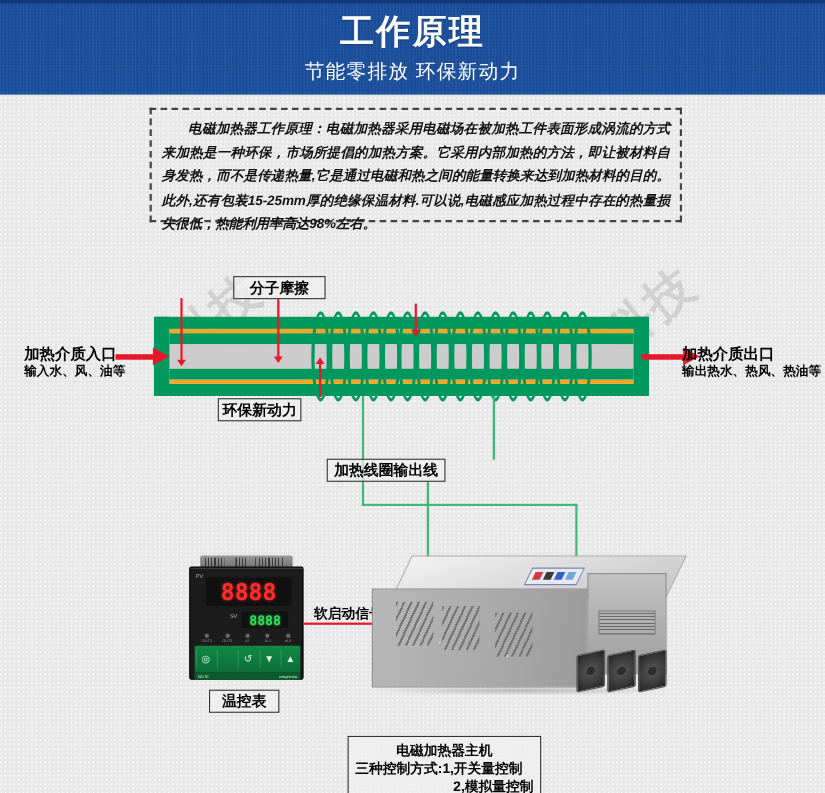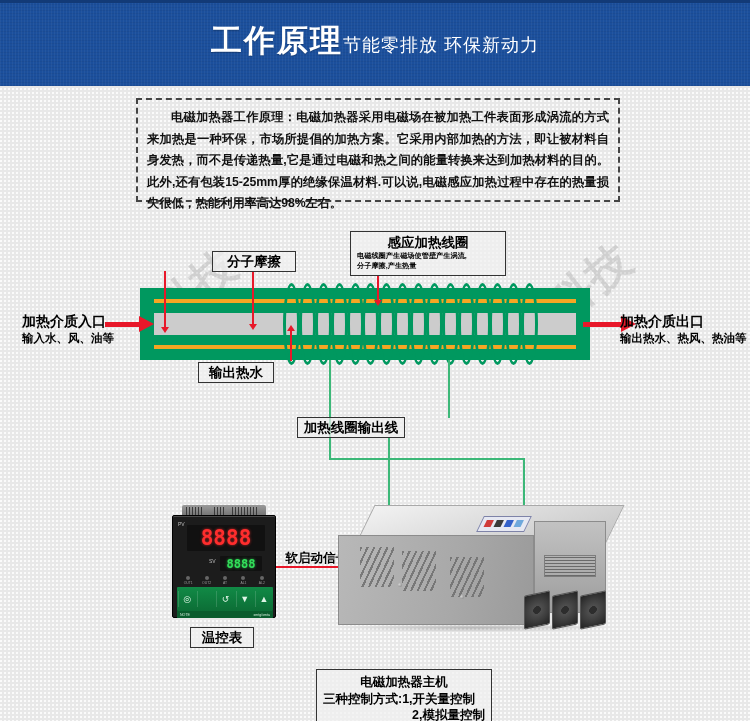--- a/index.html
+++ b/index.html
@@ -20,21 +20,21 @@
   }
 
   
   #header {
     position: absolute; left: 0; top: 0; width: 750px; height: 86px;
     background:
       repeating-linear-gradient(90deg, rgba(255,255,255,.045) 0 1px, transparent 1px 3px),
       repeating-linear-gradient(0deg, rgba(0,0,0,.05) 0 1px, transparent 1px 3px),
       #1b4f9c;
     border-top: 3px solid #123a77;
-    display: flex; 
+    display: flex; flex-direction: column;
     align-items: center; justify-content: center;
     color: #fff;
   }
   #header .h-title {
     font-size: 31px; font-weight: bold; letter-spacing: 2px;
     line-height: 1.1; margin-bottom: 6px;
     text-shadow: 0 1px 1px rgba(0,0,0,.25);
   }
   #header .h-sub {
     font-size: 18px; letter-spacing: 1px; font-weight: normal;
@@ -63,20 +63,21 @@
     padding: 7px 9px 5px 9px;
   }
   #desc-box p {
     font-size: 12.3px;
     line-height: 21.5px;
     color: #111;
     text-align: justify;
     text-indent: 24px;
     font-weight: bold;
     letter-spacing: -0.1px;
+    font-style: italic;
   }
 
   
   .cbox {
     position: absolute;
     border: 1px solid #333;
     background: rgba(240,240,240,.72);
     text-align: center;
     color: #000;
     padding: 2px 4px;
@@ -370,29 +371,24 @@
     <div class="t2">输入水、风、油等</div>
   </div>
 
   <div class="lead-red" id="lead-metal"></div>
 
   <div class="cbox" id="box-insulation">
     <span class="big">分子摩擦</span>
   </div>
   <div class="lead-red" id="lead-insul"></div>
 
-  <div class="cbox" id="box-coil">
-    <span class="big">感应加热线圈</span>
-    <span class="small">电磁线圈产生磁场使管壁产生涡流,</span>
-    <span class="small">分子摩擦,产生热量</span>
-  </div>
   <div class="lead-red" id="lead-coil"></div>
 
   <div class="cbox" id="box-probe">
-    <span class="big">输出热水</span>
+    <span class="big">环保新动力</span>
   </div>
   <div class="lead-red" id="lead-probe"></div>
 
   <div class="lead-green" style="left:329px; top:360px; width:2px; height:100px;"></div>
   <div class="lead-green" style="left:329px; top:458px; width:196px; height:2px;"></div>
   <div class="lead-green" style="left:523px; top:458px; width:2px; height:50px;"></div>
   <div class="lead-green" style="left:448px; top:360px; width:2px; height:58px;"></div>
   <div class="lead-green" style="left:388px; top:438px; width:2px; height:70px;"></div>
 
   <div class="cbox" id="box-coil-out">

